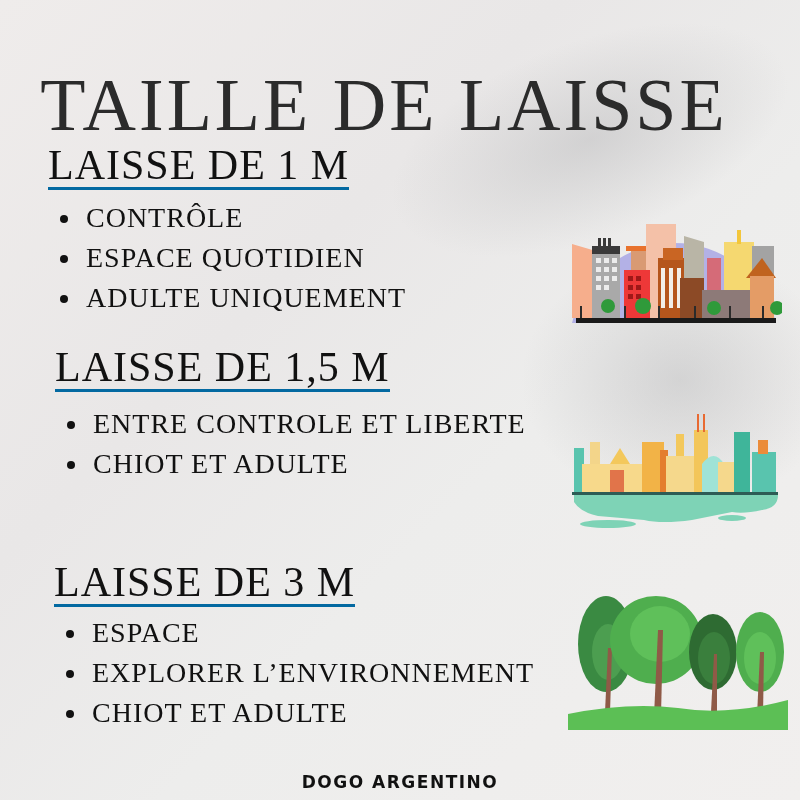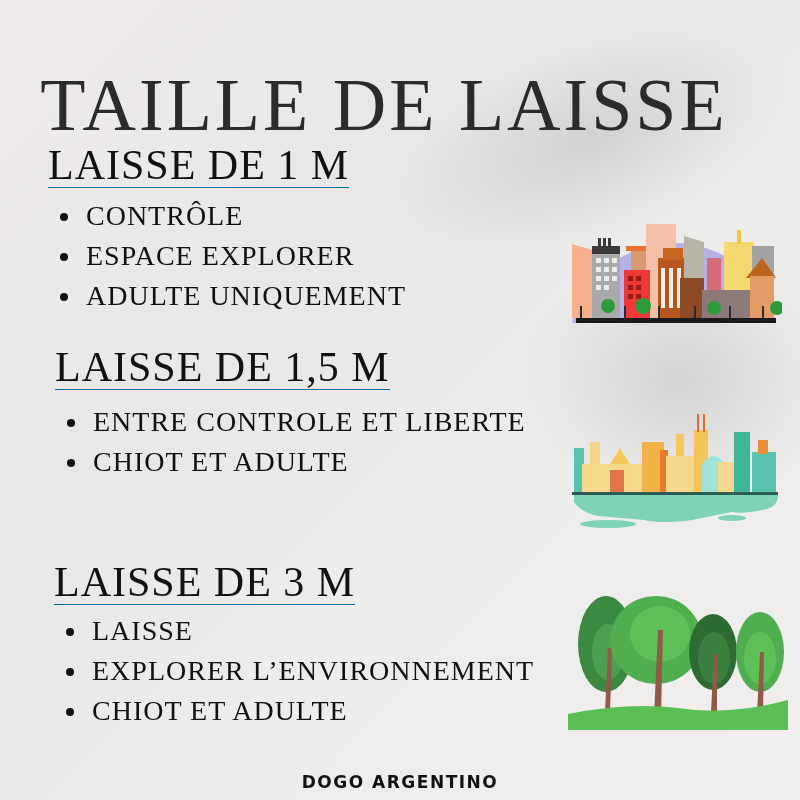--- a/index.html
+++ b/index.html
@@ -17,21 +17,21 @@
   .title {
     position: absolute; left: 0; width: 768px; top: 18px;
     text-align: center; font-family: "Liberation Serif", "DejaVu Serif", serif;
     font-size: 74px; letter-spacing: 3px; color: #2b2b2b; font-weight: normal;
     line-height: 1;
   }
   .section { position: absolute; left: 48px; }
   .section h2 {
     margin: 0; font-family: "Liberation Serif", serif; font-weight: normal;
     font-size: 42px; letter-spacing: 1px; color: #111;
-    display: inline-block; border-bottom: 1px solid #0369a1; line-height: 1.05; padding-bottom: 0;
+    display: inline-block; border-bottom: 3px solid #0369a1; line-height: 1.05; padding-bottom: 0;
   }
   .section ul { list-style: none; margin: 8px 0 0 0; padding: 0; }
   .section li {
     position: relative; padding-left: 38px; font-family: "Liberation Serif", serif;
     font-size: 28px; letter-spacing: 1px; color: #111; height: 40px; line-height: 40px;
   }
   .section li::before {
     content: ""; position: absolute; left: 12px; top: 17px; width: 8px; height: 8px;
     border-radius: 50%; background: #111;
   }
@@ -47,37 +47,37 @@
 
 <div class="shadow-leaf" style="left:380px;top:40px;width:420px;height:200px;transform:rotate(-20deg);"></div>
 <div class="shadow-leaf" style="left:520px;top:250px;width:320px;height:260px;"></div>
 
 <h1 class="title">TAILLE DE LAISSE</h1>
 
 <div class="section" style="top:143px;">
   <h2>LAISSE DE  1 M</h2>
   <ul>
     <li>CONTRÔLE</li>
-    <li>ESPACE EXPLORER</li>
+    <li>ESPACE QUOTIDIEN</li>
     <li>ADULTE UNIQUEMENT</li>
   </ul>
 </div>
 
 <div class="section" style="top:345px;left:55px;">
   <h2>LAISSE DE  1,5 M</h2>
   <ul style="margin-top:12px;">
     <li>ENTRE CONTROLE ET LIBERTE</li>
     <li>CHIOT ET ADULTE</li>
   </ul>
 </div>
 
 <div class="section" style="top:560px;left:54px;">
   <h2>LAISSE DE 3 M</h2>
   <ul style="margin-top:6px;">
-    <li>LAISSE</li>
+    <li>ESPACE</li>
     <li>EXPLORER L’ENVIRONNEMENT</li>
     <li>CHIOT ET ADULTE</li>
   </ul>
 </div>
 
 <svg class="illus" style="left:566px;top:166px;" width="216" height="160" viewBox="0 0 216 160">
   <path d="M6,157 A105,105 0 0 1 210,157 Z" fill="#b3b1e6"></path>
   <polygon points="6,78 40,88 40,152 6,152" fill="#f6ae8c"></polygon>
   <rect x="26" y="84" width="28" height="68" fill="#a9a9a9"></rect>
   <rect x="26" y="80" width="28" height="8" fill="#3a3a3a"></rect>

